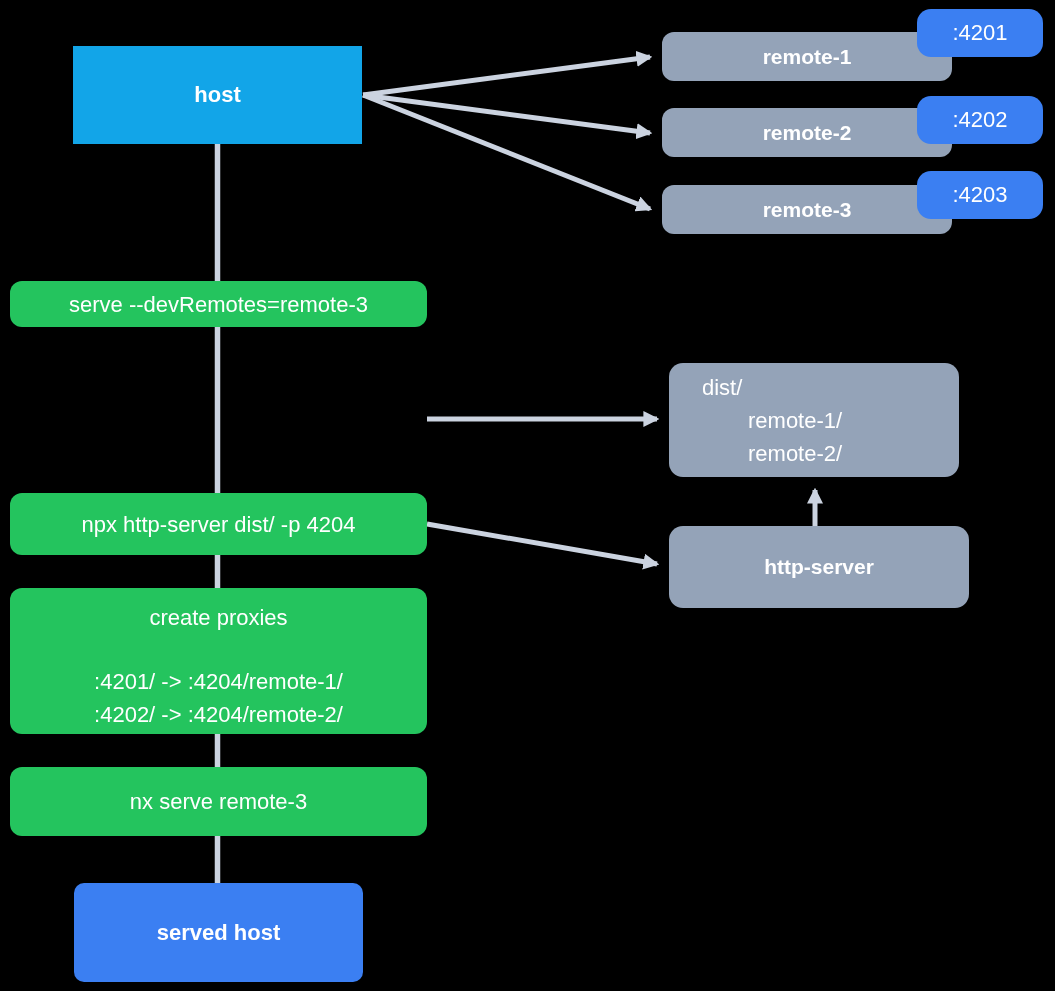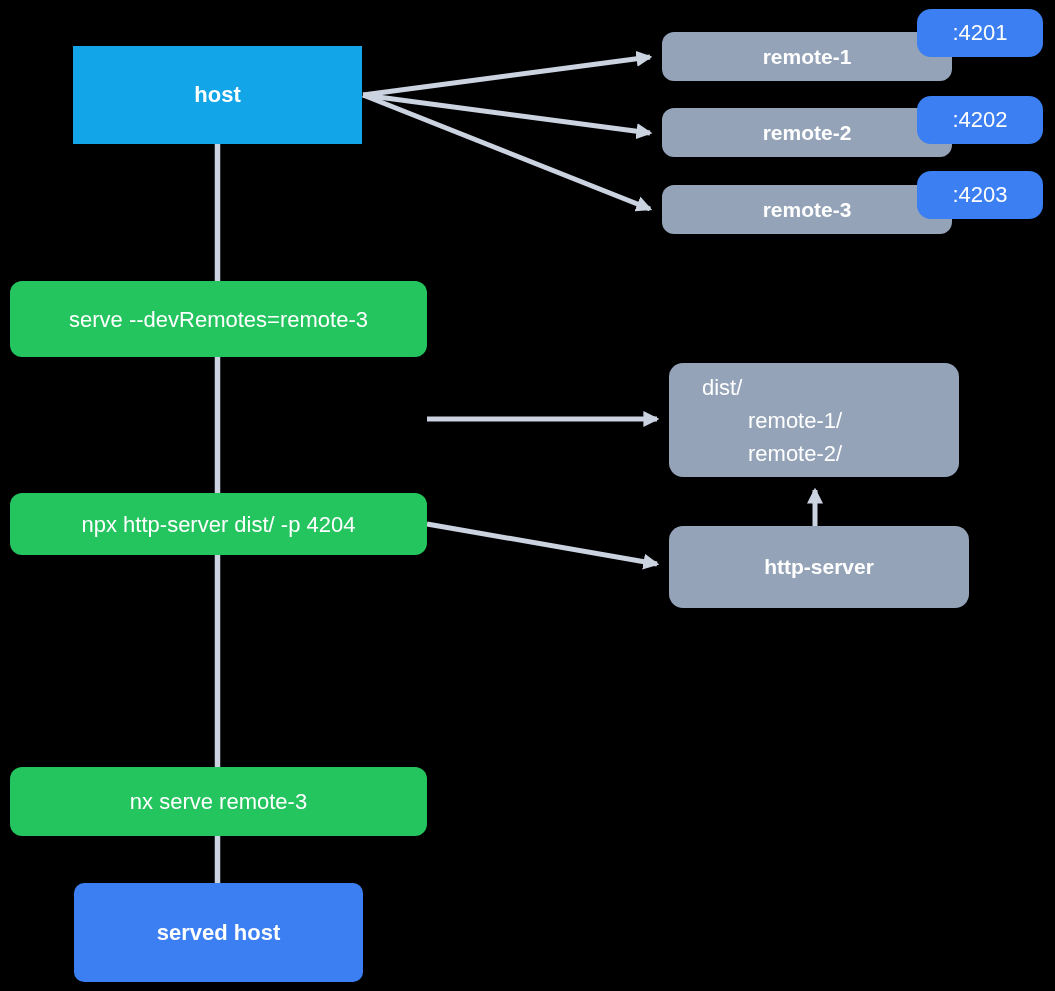--- a/index.html
+++ b/index.html
@@ -57,21 +57,21 @@
   .badge-1 { top: 9px; }
   .badge-2 { top: 96px; }
   .badge-3 { top: 171px; }
   .cmd {
     left: 10px; width: 417px;
     background: #24c45e;
     border-radius: 12px;
     font-size: 22px; font-weight: 400;
     line-height: 33px;
   }
-  .cmd-serve   { top: 281px; height: 76px; }
+  .cmd-serve   { top: 281px; height: 46px; }
   .cmd-build   { top: 375px; height: 83px; }
   .cmd-http    { top: 493px; height: 62px; }
   .cmd-proxies { top: 588px; height: 146px; justify-content: flex-start; padding-top: 13px; }
   .cmd-nxserve { top: 767px; height: 69px; }
   .proxy-map-1 { margin-top: 31px; }
   .node-dist {
     left: 669px; top: 363px; width: 290px; height: 114px;
     background: #94a3b8;
     border-radius: 14px;
     align-items: flex-start;
@@ -141,20 +141,25 @@
 
   <div class="node cmd cmd-serve">
     <span>serve --devRemotes=remote-3</span>
   </div>
 
 
   <div class="node cmd cmd-http">
     <span>npx http-server dist/ -p 4204</span>
   </div>
 
+  <div class="node cmd cmd-proxies">
+    <span>create proxies</span>
+    <span class="proxy-map-1">:4201/ -&gt; :4204/remote-1/</span>
+    <span>:4202/ -&gt; :4204/remote-2/</span>
+  </div>
 
   <div class="node cmd cmd-nxserve">
     <span>nx serve remote-3</span>
   </div>
 
   <div class="node node-dist">
     <span>dist/</span>
     <span class="dist-indent">remote-1/</span>
     <span class="dist-indent">remote-2/</span>
   </div>

